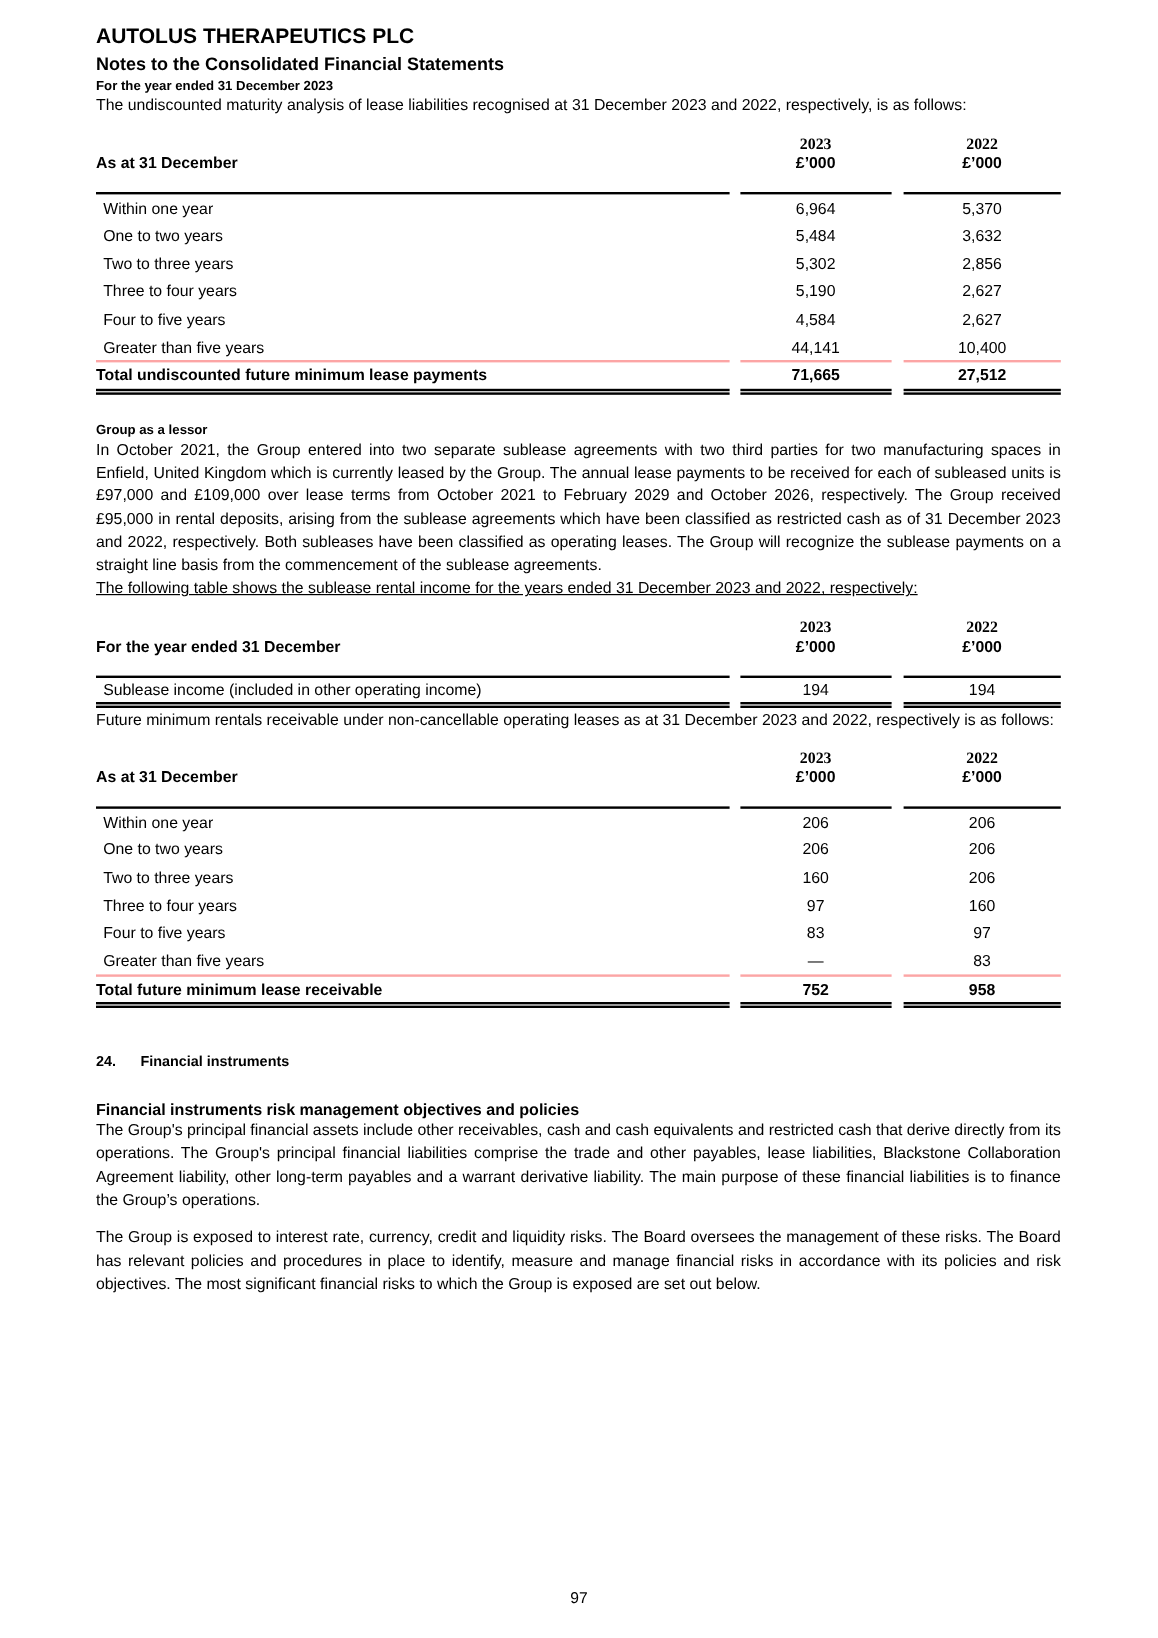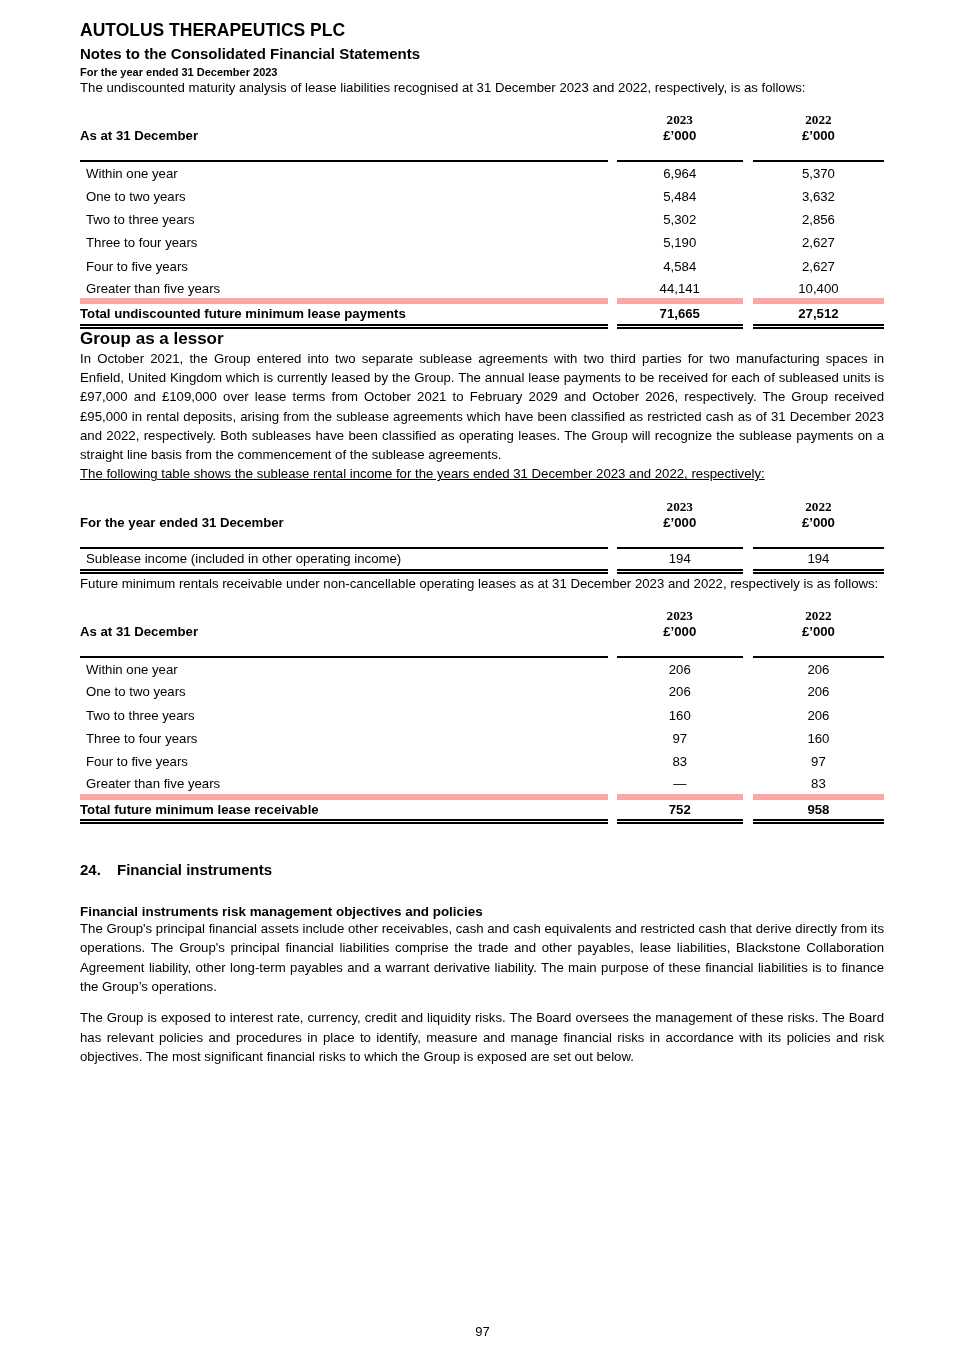--- a/index.html
+++ b/index.html
@@ -24,33 +24,34 @@
     text-align: justify;
     margin: 0;
   }
   .mt-intro   { margin-top: 31px; }
   .mt-para    { margin-top: 9px; }
   .mt-tintro  { margin-top: 14px; text-decoration: underline; }
   .mt-rintro  { margin-top: 17px; }
 
   .section-heading {
     display: flex;
-    font-size: 15px;
+    font-size: 12px;
     font-weight: bold;
     margin-top: 37px;
   }
   .section-heading .sec-num { width: 37px; flex: 0 0 37px; }
   .sub-heading {
     font-size: 13.4px;
     font-weight: bold;
     margin-top: 26px;
   }
   .lessor-heading {
-    font-size: 17px;
+    font-size: 11px;
     font-weight: bold;
+    margin-top: 24px;
   }
 
   table.fin-table {
     border-collapse: collapse;
     table-layout: fixed;
     width: 100%;
     font-size: 13.2px;
     margin-top: 9px;
   }
   table.fin-table td { padding: 0; overflow: hidden; white-space: nowrap; }
@@ -65,21 +66,21 @@
   tr.unit-row td { height: 23px; vertical-align: bottom; padding-bottom: 17px; font-weight: bold; }
   tr.unit-row td.lbl, tr.unit-row td.num-h { border-bottom: 2px solid #000; }
   tr.unit-row td.num-h { text-align: center; }
 
   tbody tr.data-row td { height: 23.3px; vertical-align: middle; }
   td.lbl.ind { padding-left: 6px; }
   td.val { text-align: center; padding-right: 2px; }
 
   tr.total-row td { height: 25px; vertical-align: middle; font-weight: bold; }
   tr.total-row td.lbl, tr.total-row td.val {
-    border-top: 6px solid #fca5a5;
+    border-top: 2px solid #fca5a5;
     border-bottom: 5px double #000;
   }
   tr.last-row td { height: 23.3px; vertical-align: middle; }
   tr.last-row td.lbl, tr.last-row td.val { border-bottom: 5px double #000; }
 
   .page-footer {
     position: absolute;
     bottom: 26px; left: 0; right: 0;
     text-align: center;
     font-size: 13px;

